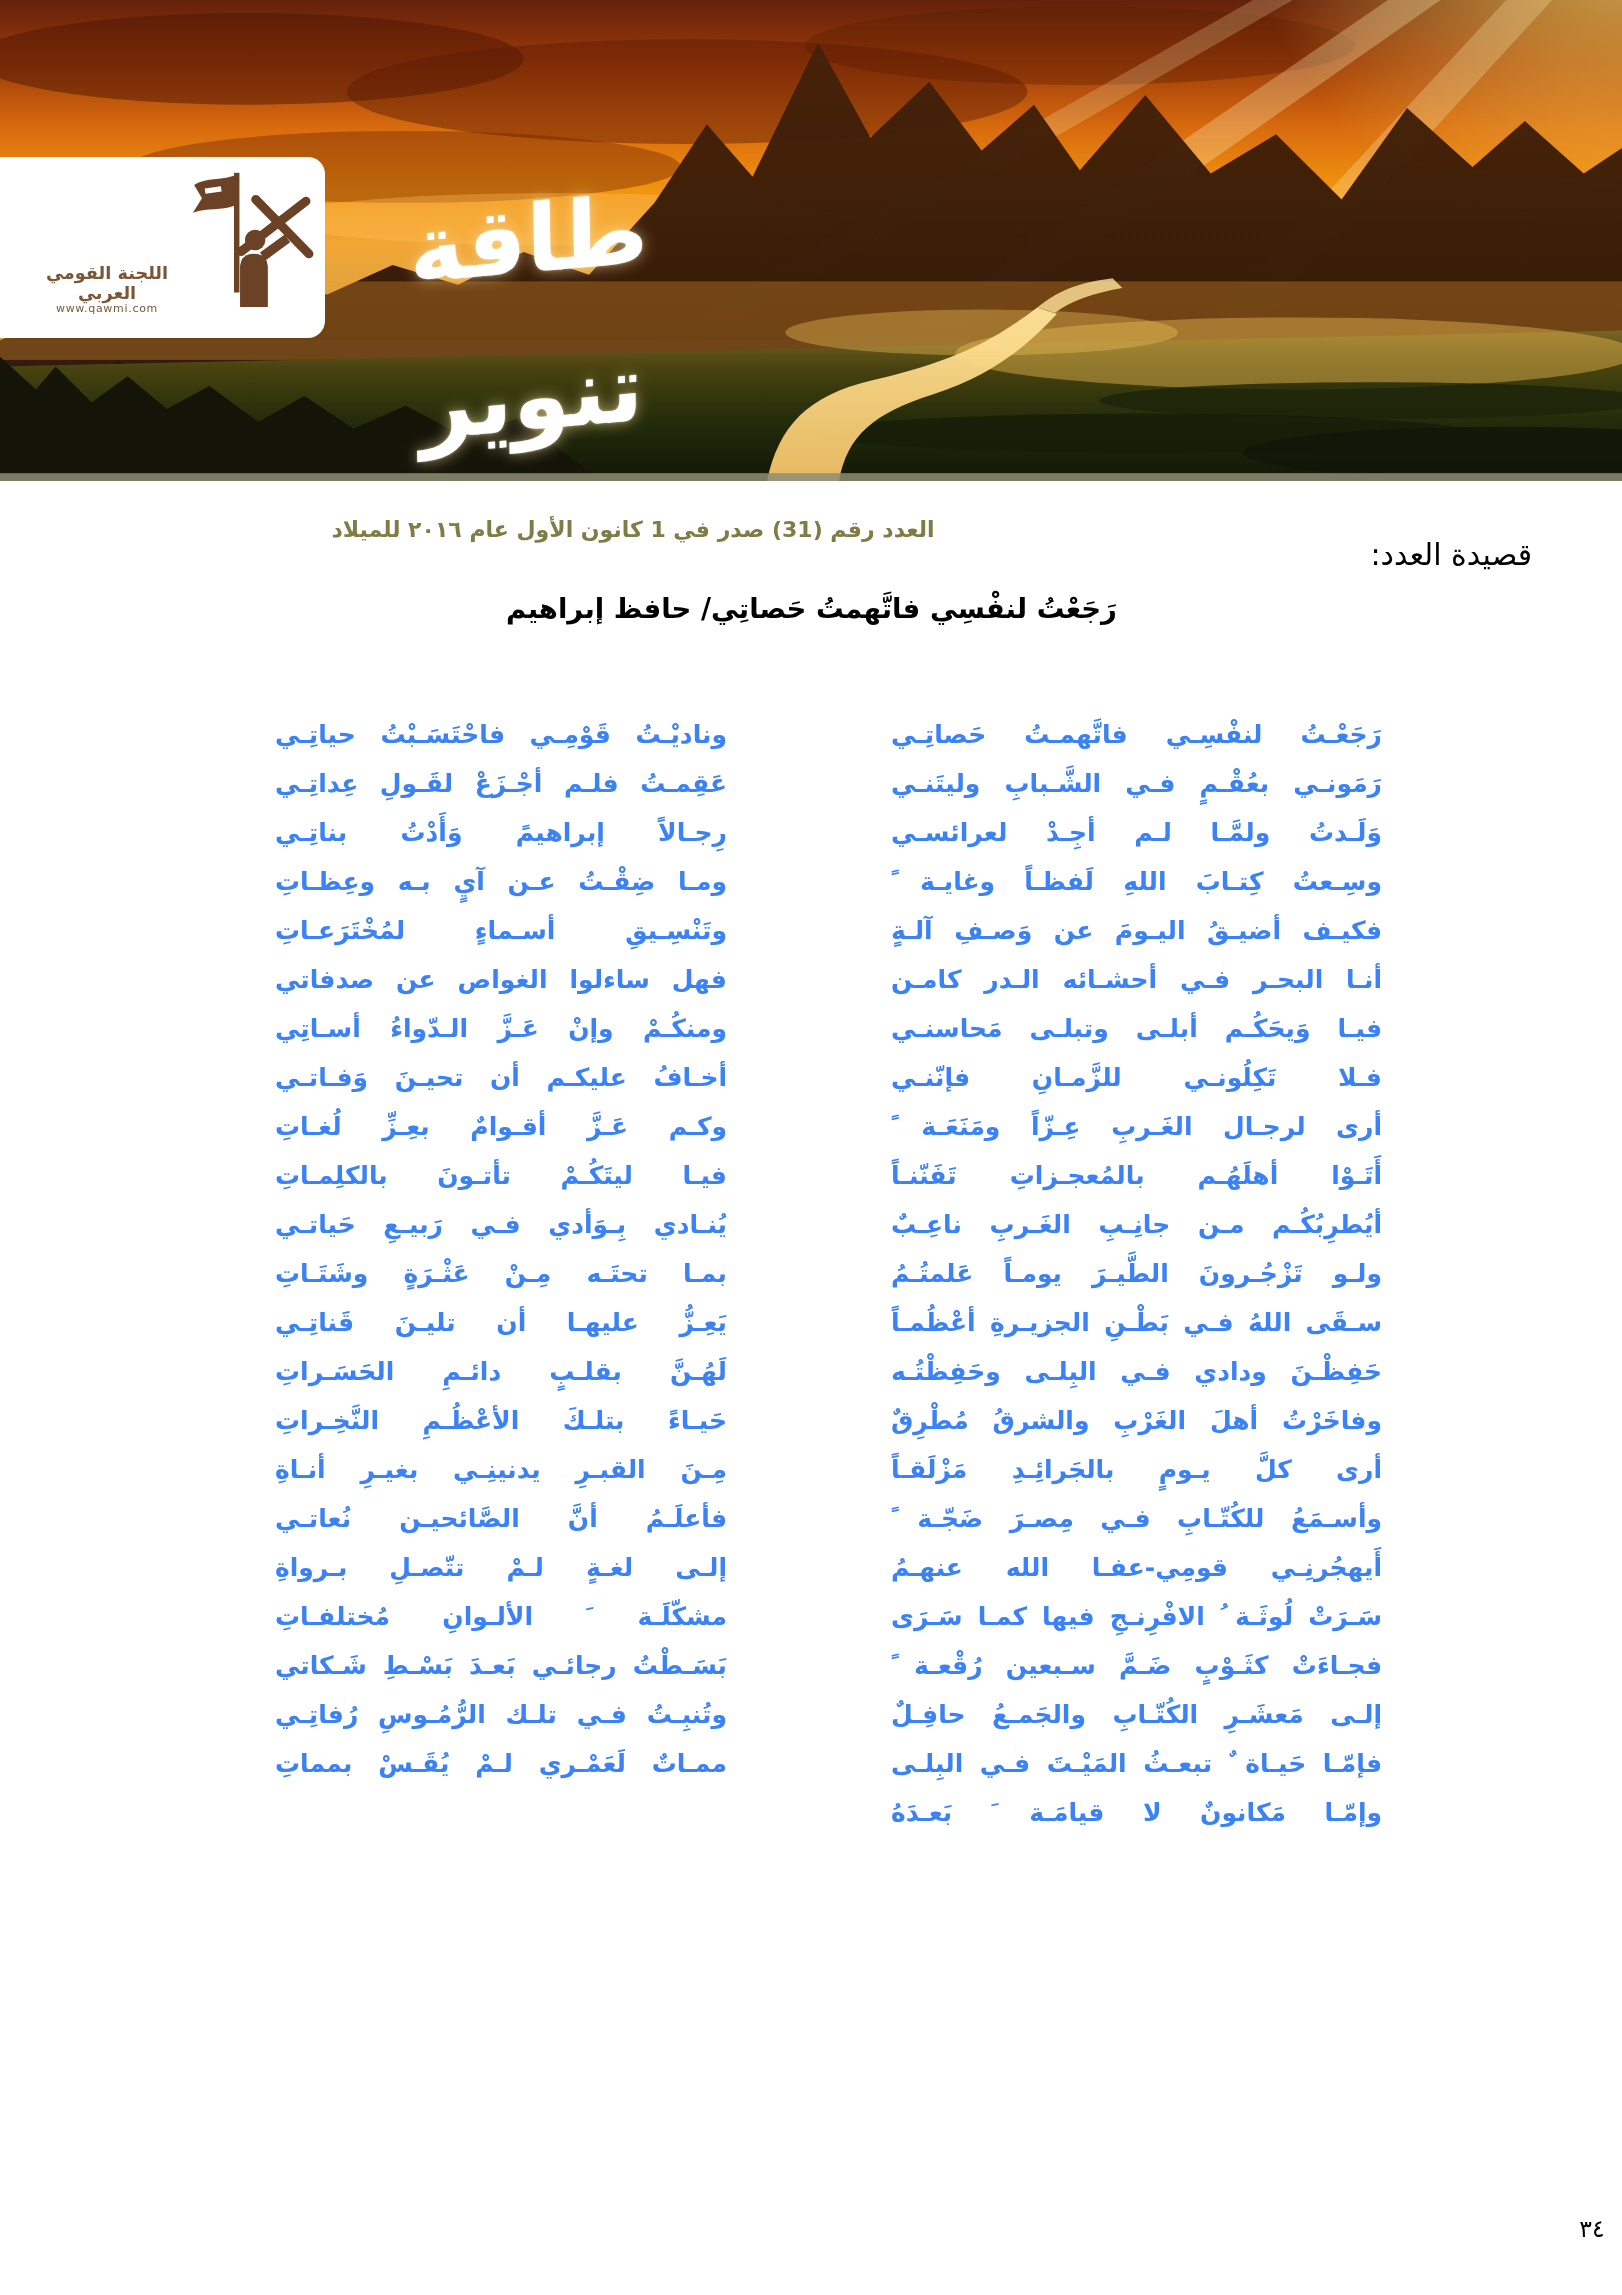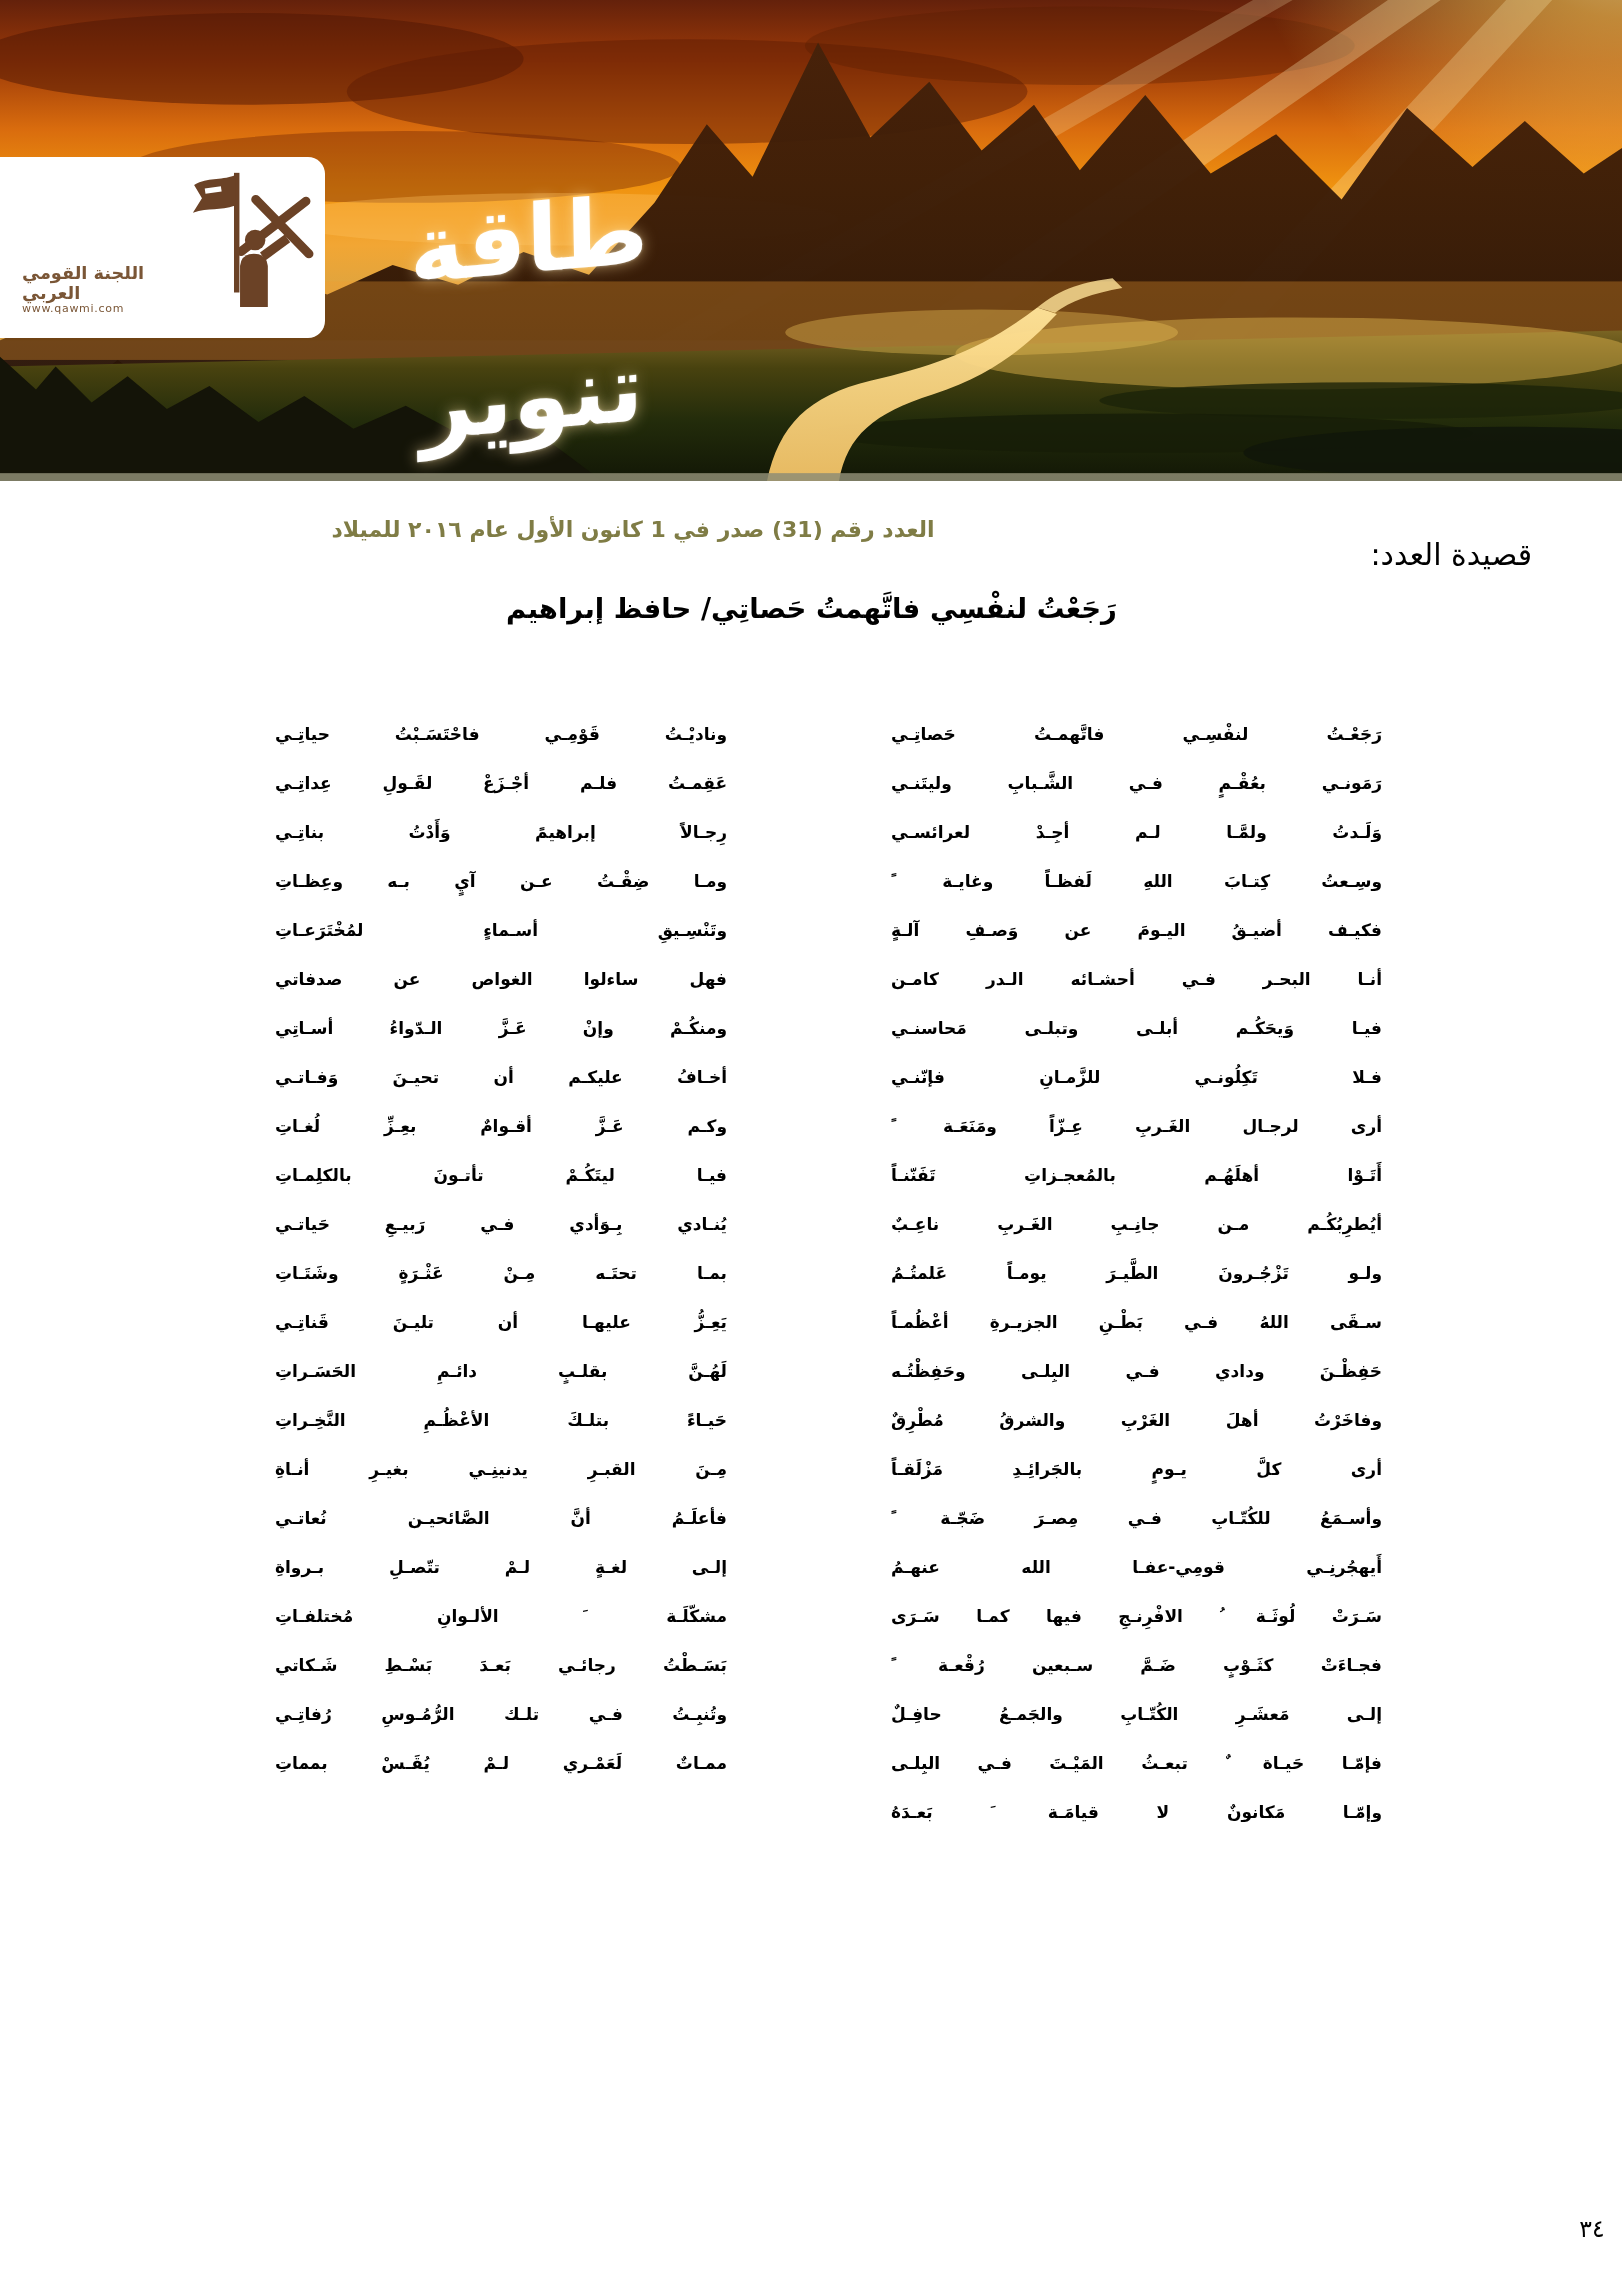--- a/index.html
+++ b/index.html
@@ -5,21 +5,21 @@
   html,body{margin:0;padding:0;background:#888;}
   .page{position:relative;width:1623px;height:2295px;background:#ffffff;overflow:hidden;
         font-family:"DejaVu Sans",sans-serif;}
   
   .hero{position:absolute;left:0;top:0;width:1623px;height:481px;}
   .hero svg.bg{position:absolute;left:0;top:0;width:100%;height:100%;display:block;}
   
   .logo-box{position:absolute;left:0;top:157px;width:325px;height:181px;background:#ffffff;
             border-radius:0 17px 17px 0;}
   .logo-art{position:absolute;right:7.9px;top:10.5px;width:137px;height:139px;}
-  .logo-text{position:absolute;left:22px;bottom:22px;width:170px;text-align:left;
+  .logo-text{position:absolute;left:22px;bottom:22px;width:170px;text-align:center;
              color:#7a5636;direction:rtl;line-height:1.15;}
   .logo-org{font-size:17.7px;font-weight:bold;}
   .logo-site{font-size:11px;font-weight:normal;letter-spacing:0.7px;direction:ltr;}
   
   .masthead{position:absolute;left:313px;top:162px;width:432px;height:170px;
             color:#ffffff;font-size:93px;font-weight:bold;text-align:center;direction:rtl;
             line-height:157px;transform:rotate(-5deg) skewX(-4deg);
             text-shadow:0 0 14.4px rgba(255,225,160,.6),0 0 2.6px rgba(255,255,255,.5);}
   
   .issue-line{position:absolute;left:229px;top:482px;width:808px;height:33px;
@@ -27,21 +27,21 @@
   
   .section-label{position:absolute;right:91px;top:537px;direction:rtl;
                  font-size:30px;font-weight:normal;color:#000;}
   .poem-title{position:absolute;left:0;right:0;top:592px;text-align:center;direction:rtl;
               font-size:27.5px;font-weight:bold;color:#000;}
   
   .poem{position:absolute;left:0;top:710px;width:1623px;}
   .poem-col{position:absolute;top:0;direction:rtl;}
   .poem-col-right{left:891px;width:491px;}
   .poem-col-left{left:275px;width:452px;}
-  .poem-line{height:49px;line-height:49px;font-size:17px;font-weight:bold;color:#000000;
+  .poem-line{height:49px;line-height:49px;font-size:25px;font-weight:bold;color:#3b82f6;
              text-align:justify;text-align-last:justify;white-space:normal;overflow:visible;}
   
   .page-number{position:absolute;right:18.3px;top:2215px;font-size:23.6px;color:#000;direction:rtl;}
 </style>
 </head>
 <body>
 
 <div class="page">
 
   <div class="hero">

